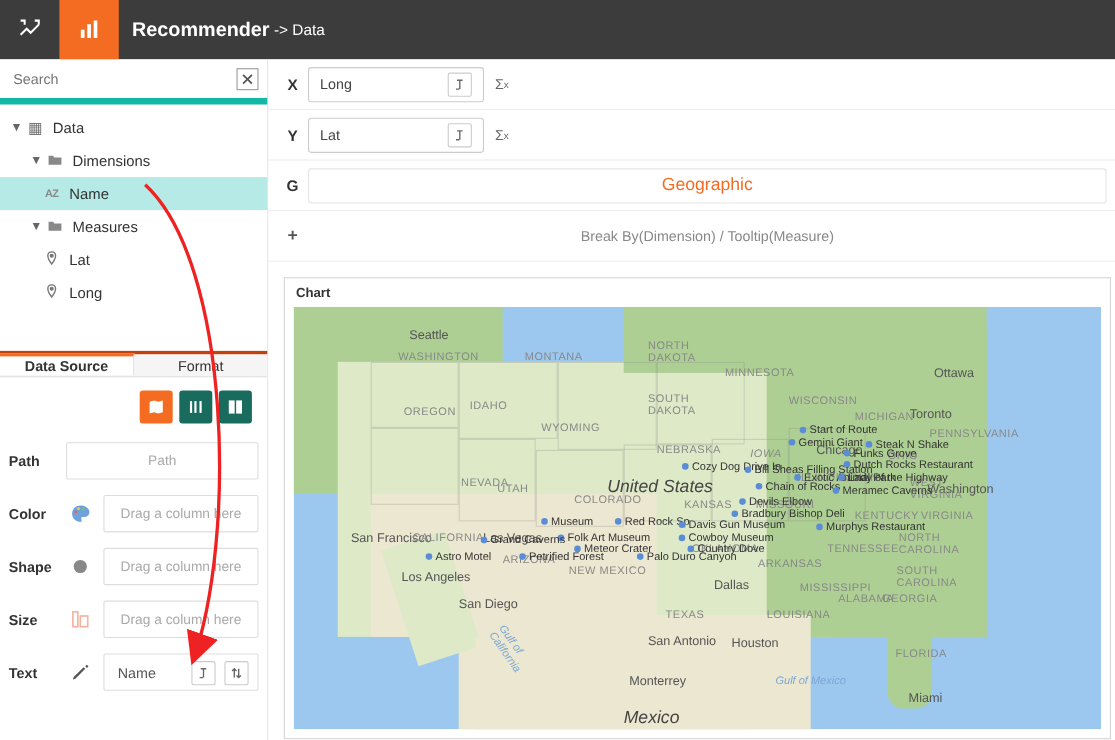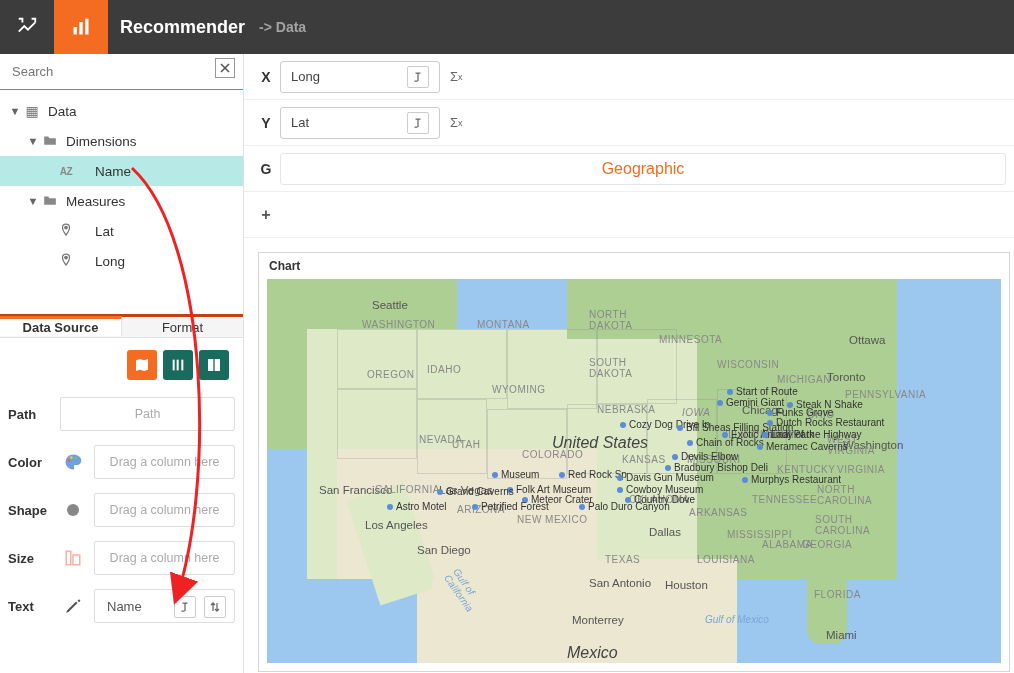--- a/index.html
+++ b/index.html
@@ -2,33 +2,33 @@
 <html><head>
 <meta charset="utf-8">
 <style>
 * { box-sizing: border-box; margin: 0; padding: 0; font-family: -apple-system, BlinkMacSystemFont, "Segoe UI", Arial, sans-serif; }
 body { width: 1014px; height: 673px; overflow: hidden; background: #fff; position: relative; }
 
 .header { height: 54px; background: #3c3c3c; display: flex; align-items: center; color: #fff; }
 .header-icon { width: 54px; height: 54px; display: flex; align-items: center; justify-content: center; color: #fff; font-size: 20px; }
 .header-icon.active { background: #f36c21; }
 .header-title { font-size: 18px; font-weight: 600; margin-left: 12px; }
-.header-sub { font-size: 14px; font-weight: 700; color: #a3a3a3; margin-left: 14px; }
+.header-sub { font-size: 14px; font-weight: 400; color: #ffffff; margin-left: 4px; }
 
 .left-panel { position: absolute; left: 0; top: 54px; width: 244px; height: 619px; background: #fff; border-right: 1px solid #e0e0e0; display:flex; flex-direction:column; }
-.search-row { display: flex; align-items: flex-start; padding: 4px 8px 4px 12px; border-bottom: 1px solid #14b8a6; gap: 11px; }
+.search-row { display: flex; align-items: center; padding: 4px 8px 4px 12px; border-bottom: 6px solid #14b8a6; gap: 11px; }
 .search-input { flex: 1; border: none; outline: none; font-size: 13px; padding: 6px 0; color: #666; }
 .search-clear { width: 20px; height: 20px; border: 1px solid #999; display:flex; align-items:center; justify-content:center; font-size:12px; color:#555; cursor:pointer; }
 
 .tree { padding: 6px 0; font-size: 13.5px; color: #333; }
 .tree-row { display: flex; align-items: center; height: 30px; padding: 0 8px; cursor: pointer; }
 .tree-row .caret { width: 14px; text-align: center; color: #666; font-size: 11px; }
 .tree-row .icon { width: 20px; text-align: center; color: #777; margin-right: 6px; font-size: 14px; }
 .tree-row.indent1 { padding-left: 26px; }
-.tree-row.indent2 { padding-left: 56px; gap: 13px; }
+.tree-row.indent2 { padding-left: 37px; }
 .tree-row.sel { background: #b6eae6; }
 .az-badge { font-size: 10px; font-weight: 700; color: #888; letter-spacing: -0.5px; margin-right: 6px; width:20px; text-align:center; }
 .pin-icon { display:inline-block; width:20px; text-align:center; color:#777; margin-right:6px; }
 
 .tabbar { height: 24px; border-top: 3px solid #c2410c; display:flex; align-items:center; background:#f5f5f5; border-bottom:1px solid #e3e3e3; margin-top: 32px; }
 .tab { flex:1; text-align:center; font-size:13px; color:#333; height:100%; display:flex; align-items:center; justify-content:center; }
 .tab.active { font-weight:600; background:#fff; border-top:3px solid #f36c21; margin-top:-3px; border-right:1px solid #e3e3e3; }
 
 .format-body { padding: 8px; }
 .fmt-icon-row { display:flex; gap:6px; justify-content:flex-end; padding:4px 6px 10px; }
@@ -272,20 +272,21 @@
       </div>
     </div>
     <div class="sigma">Σ<sub style="font-size:9px">x</sub></div>
   </div>
   <div class="shelf-row">
     <div class="shelf-label">G</div>
     <div class="geo-pill">Geographic</div>
   </div>
   <div class="shelf-row break-row">
     <div class="plus">+</div>
+    <div style="flex:1; text-align:center;">Break By(Dimension) / Tooltip(Measure)</div>
   </div>
 
   <div class="chart-panel">
     <div class="chart-title">Chart</div>
     <div class="map">
       <div class="ocean"></div>
 
       <div class="land forest" style="left:0;top:0;width:190px;height:170px;"></div>
       <div class="land" style="left:40px;top:50px;width:580px;height:250px;"></div>
       <div class="land desert" style="left:70px;top:170px;width:260px;height:130px;"></div>

